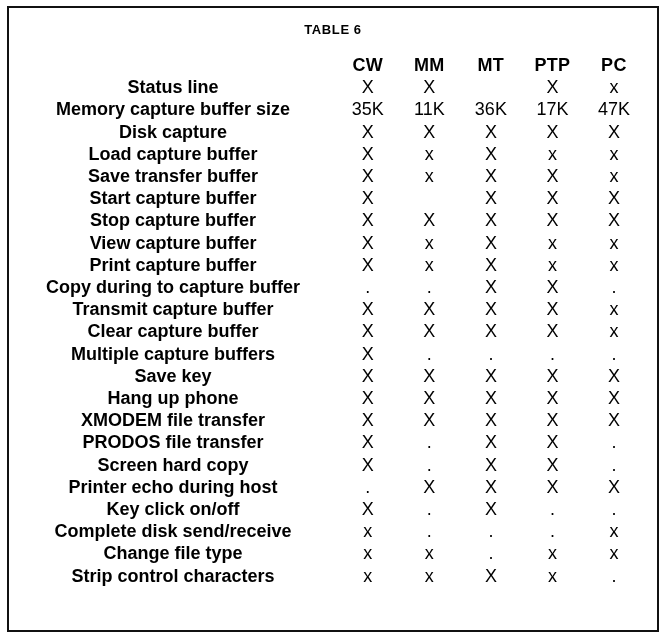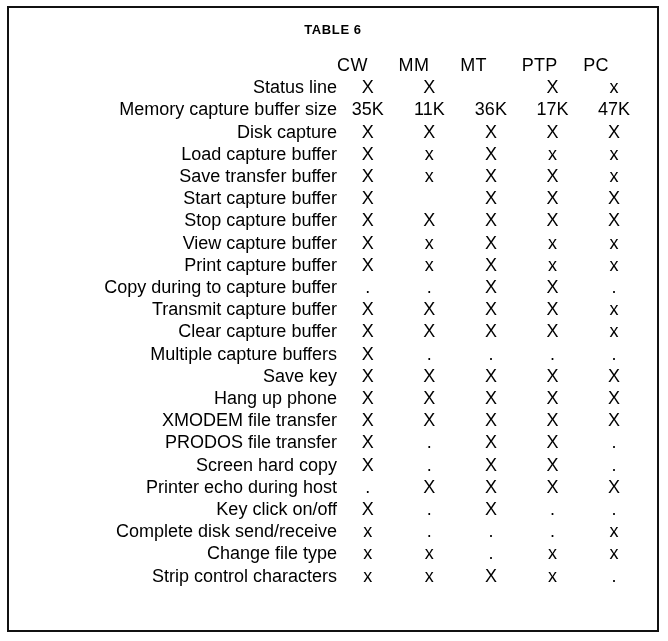--- a/index.html
+++ b/index.html
@@ -69,32 +69,32 @@
     padding: 0;
     margin: 0;
     font-size: 18px;
     line-height: 22.2px;
     height: 22.2px;
     vertical-align: baseline;
     white-space: nowrap;
   }
 
   th.col-head {
-    font-weight: normal;
+    font-weight: bold;
     font-size: 18px;
-    text-align: left;
+    text-align: center;
     padding-bottom: 2px;
     letter-spacing: 0.3px;
   }
   th.head-blank { }
 
   td.row-label {
-    text-align: right;
+    text-align: center;
     padding-left: 35px;
-    font-weight: normal;
+    font-weight: bold;
   }
 
   td.cell {
     text-align: center;
     font-weight: normal;
   }
 
   
   td.cell.dot {
     font-size: 18px;

